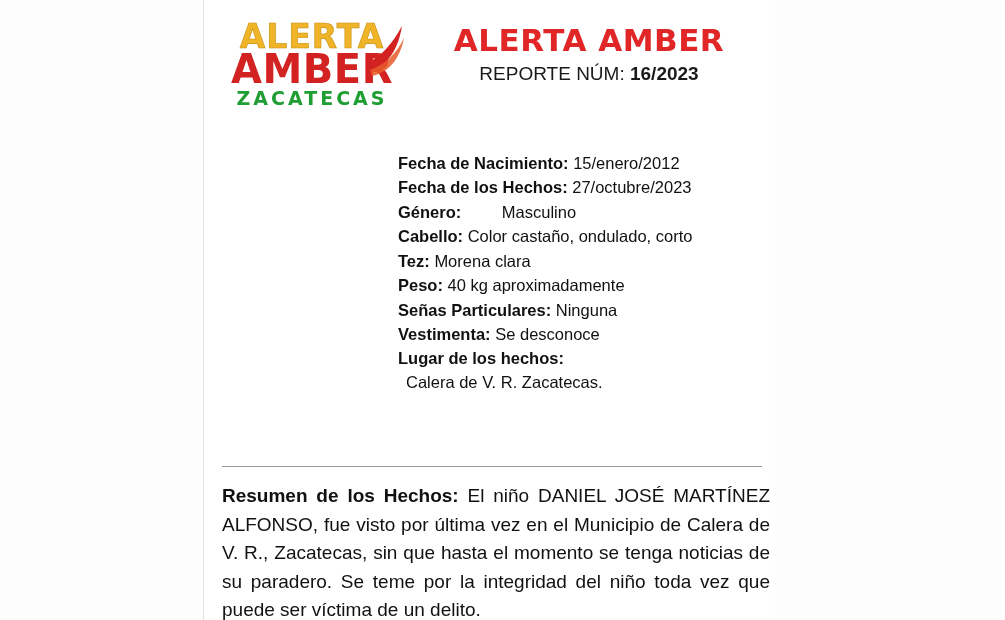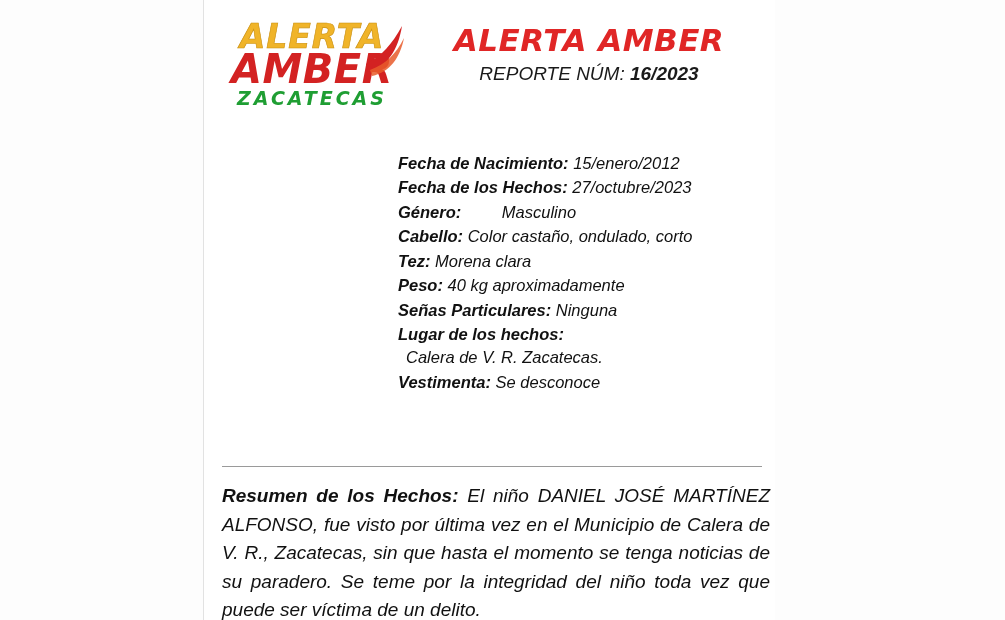--- a/index.html
+++ b/index.html
@@ -11,21 +11,20 @@
     width: 1005px;
     height: 620px;
     overflow: hidden;
     font-family: "Liberation Sans", sans-serif;
   }
   .page {
     position: relative;
     width: 1005px;
     height: 478px;
     background: #0c4a6e;
-    font-style: italic;
   }
   
   .edge-left {
     position: absolute;
     left: 0; top: 0;
     width: 203px; height: 620px;
     background: #fdfdfd;
     border-right: 1px solid #e2e2e2;
   }
   .edge-right {
@@ -304,30 +303,30 @@
       <div class="row">
         <span class="lbl">Peso:</span>
         <span class="val">40 kg aproximadamente</span>
       </div>
 
       <div class="row">
         <span class="lbl">Señas Particulares:</span>
         <span class="val">Ninguna</span>
       </div>
 
+      <div class="row">
+        <span class="lbl">Vestimenta:</span>
+        <span class="val">Se desconoce</span>
+      </div>
+
       <div class="row wrap">
         <span class="lbl">Lugar de los hechos:</span>
         <span class="val place-val pad4">Calera de V. R. Zacatecas.</span>
       </div>
 
-      <div class="row">
-        <span class="lbl">Vestimenta:</span>
-        <span class="val">Se desconoce</span>
-      </div>
-
     </div>
 
     <div class="divider"></div>
 
     <div class="summary">
       <b>Resumen de los Hechos:</b><span> El niño DANIEL JOSÉ MARTÍNEZ ALFONSO, fue visto por última vez en el Municipio de Calera de V. R., Zacatecas, sin que hasta el momento se tenga noticias de su paradero. Se teme por la integridad del niño toda vez que puede ser víctima de un delito.</span>
     </div>
 
   </div>
 </div>

